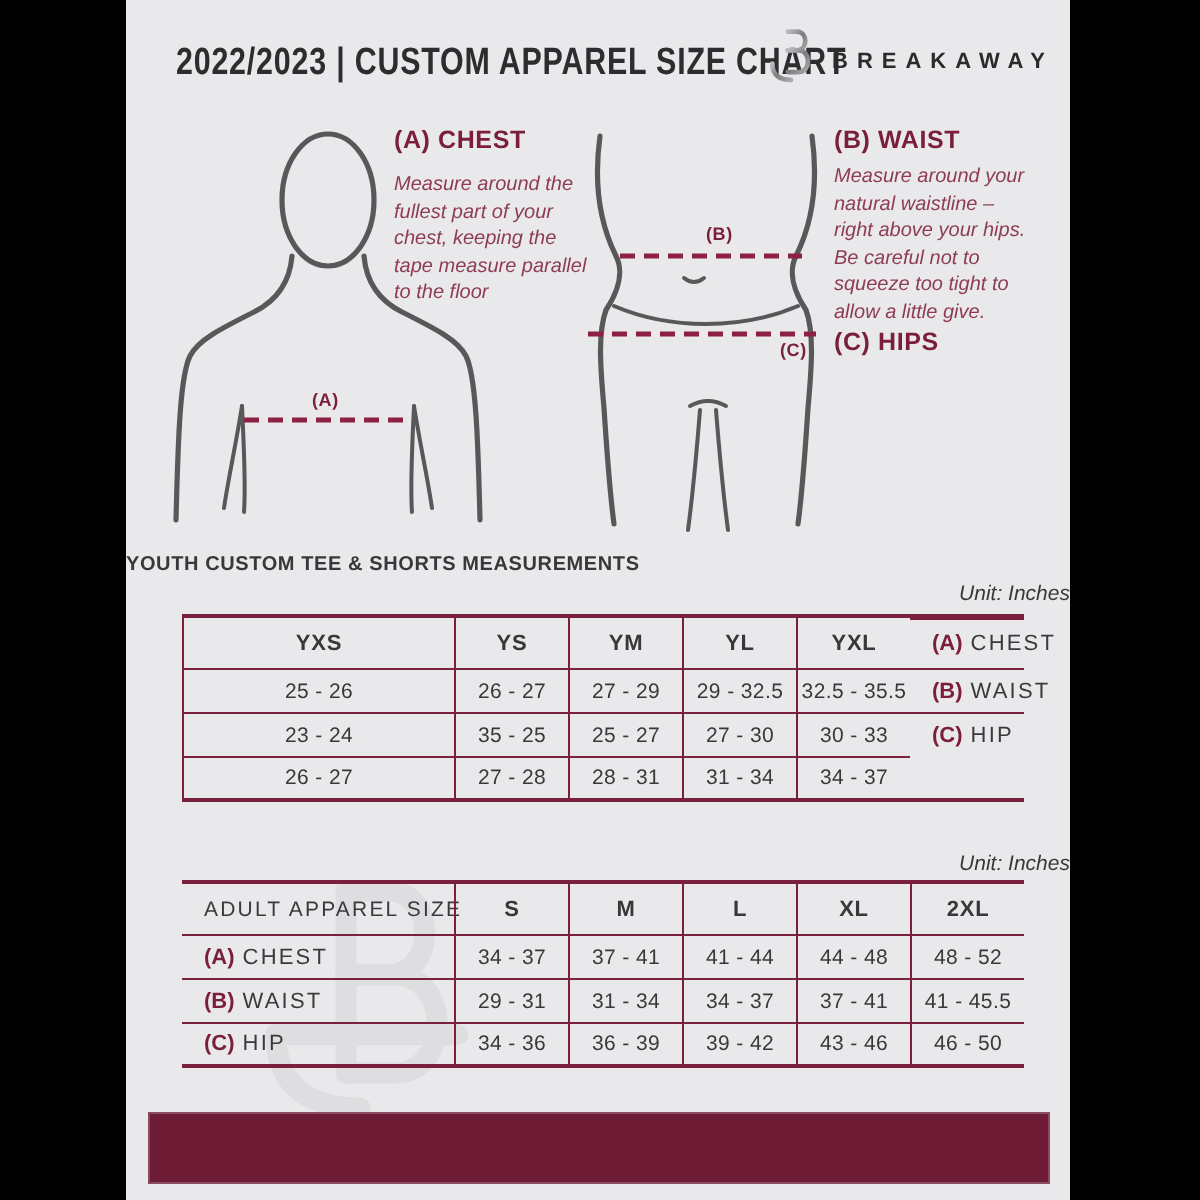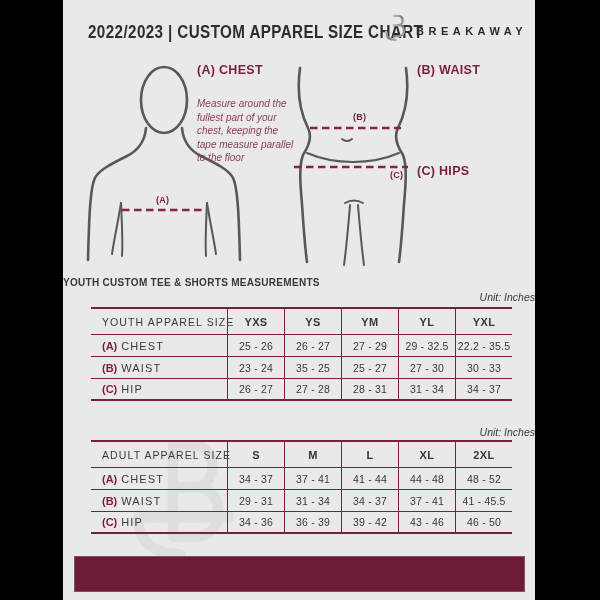--- a/index.html
+++ b/index.html
@@ -94,40 +94,43 @@
       <path class="thin" d="M52 141 q9 -5 18 0"></path>
       <path class="thin" d="M57 143 C55 168 53 188 51 203"></path>
       <path class="thin" d="M65 143 C67 168 69 188 71 203"></path>
       <path class="dash" d="M17 66 H108"></path>
       <path class="dash" d="M1 105 H115"></path>
     </svg>
     <span class="marker" style="left:290px;top:112px">(B)</span>
     <span class="marker" style="left:327px;top:170px">(C)</span>
 
     <div class="guide-h" style="left:134px;top:63px">(A) CHEST</div>
-    <div class="guide-t" style="left:134px;top:97px;width:128px">Measure around the
+    <div class="guide-t" style="left:134px;top:86px;width:128px">Measure around the
 fullest part of your
 chest, keeping the
 tape measure parallel
 to the floor</div>
 
     <div class="guide-h" style="left:354px;top:63px">(B) WAIST</div>
+    <div class="guide-t" style="left:354px;top:82px;width:118px">Measure around your
+natural waistline –
+right above your hips.
+Be careful not to
+squeeze too tight to
+allow a little give.</div>
 
     <div class="guide-h" style="left:354px;top:164px">(C) HIPS</div>
 
     <svg class="watermark" viewBox="0 0 36 40">
       <use href="#blogo" stroke="#dedee1" stroke-width="3"></use>
     </svg>
 
     <div class="tbl-title" style="top:277px">YOUTH CUSTOM TEE &amp; SHORTS MEASUREMENTS</div>
     <div class="tbl-unit" style="top:291px">Unit: Inches</div>
     <div class="size-table" style="top:307px">
-      <div class="cell lbl">
-          <span class="col-head-first">YOUTH APPAREL SIZE</span>
-        </div>
       <div class="cell vline">
           <span class="col-head">YXS</span>
         </div>
       <div class="cell vline">
           <span class="col-head">YS</span>
         </div>
       <div class="cell vline">
           <span class="col-head">YM</span>
         </div>
       <div class="cell vline">
@@ -147,21 +150,21 @@
       <div class="cell vline rt">
           <span class="val">26 - 27</span>
         </div>
       <div class="cell vline rt">
           <span class="val">27 - 29</span>
         </div>
       <div class="cell vline rt">
           <span class="val">29 - 32.5</span>
         </div>
       <div class="cell vline rt">
-          <span class="val">22.2 - 35.5</span>
+          <span class="val">32.5 - 35.5</span>
         </div>
 
       <div class="cell lbl rt">
           <span class="row-marker">(B)</span>
           <span class="row-label">WAIST</span>
         </div>
       <div class="cell vline rt">
           <span class="val">23 - 24</span>
         </div>
       <div class="cell vline rt">

